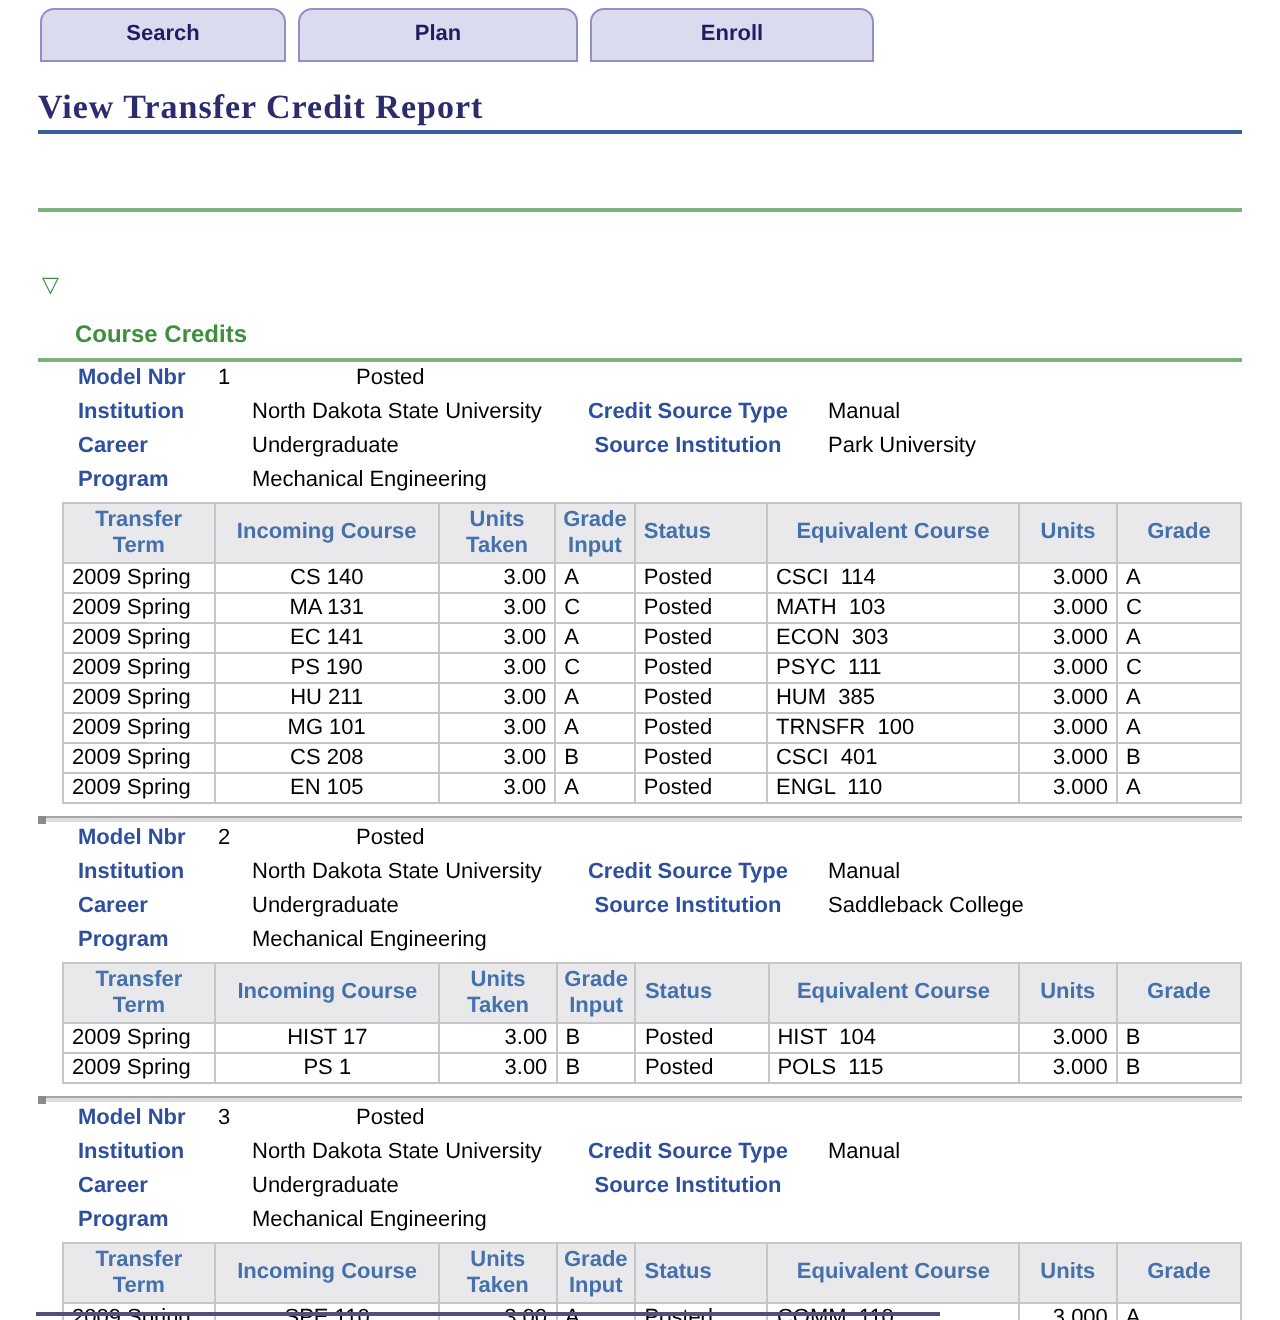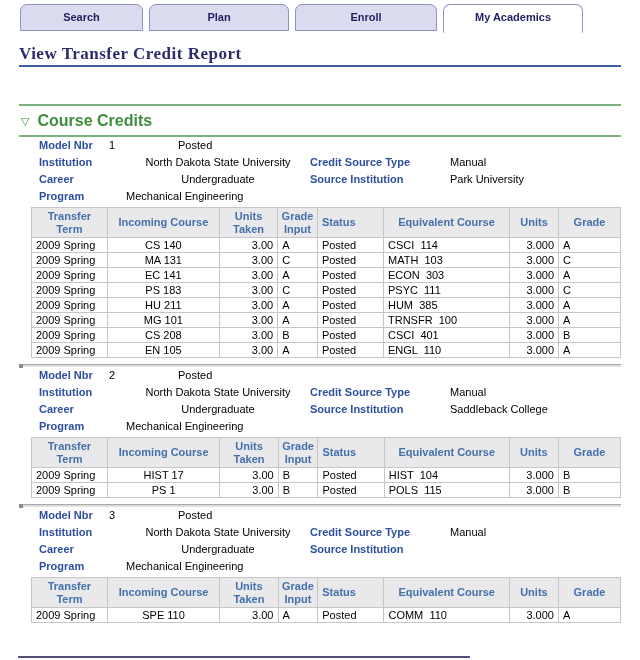--- a/index.html
+++ b/index.html
@@ -30,27 +30,27 @@
     line-height:19px;color:#2b2b6e;font-weight:bold;letter-spacing:.5px;
   }
   .title-rule{height:2px;background:var(--rule-blue);margin-top:2px;}
   
   .section-bar{
     margin-top:37px;border-top:2px solid var(--green-line);
     border-bottom:2px solid var(--green-line);padding:6px 0 5px 2px;
     display:flex;align-items:center;
   }
   .tri{color:var(--green-text);font-size:11px;line-height:11px;margin-right:8px;cursor:pointer;}
-  .section-title{color:var(--green-text);font-weight:bold;font-size:16px;}
+  .section-title{color:var(--green-text);font-weight:bold;font-size:12px;margin-top:48px;}
   
   .model-block{}
   .frow{display:flex;margin-left:20px;height:17px;line-height:17px;}
   .flabel{font-weight:bold;color:var(--label-blue);flex:0 0 auto;}
   .fval{color:#000;flex:0 0 auto;}
-  .w70{width:70px;} .w69{width:69px;} .w87{width:87px;} .w180{width:184px;text-align:center;} .w140{width:140px;}
+  .w70{width:70px;} .w69{width:69px;} .w87{width:87px;} .w180{width:148px;} .w140{width:140px;text-align:center;}
   
   table{
     border-collapse:collapse;table-layout:fixed;margin:2px 0 0 12px;
     border:1px solid var(--table-border);
   }
   th,td{border:1px solid var(--cell-border);overflow:hidden;}
   th{
     background:var(--thead-bg);color:var(--header-blue);font-weight:bold;
     font-size:11px;line-height:13px;text-align:center;padding:1px 2px;height:30px;
   }
@@ -70,21 +70,20 @@
   }
   .bottom-cut{position:absolute;left:18px;top:656px;width:452px;height:2px;background:#50507a;}
 </style>
 </head>
 <body>
 
 <div class="tabbar">
   <div class="tab t0">Search</div>
   <div class="tab t1">Plan</div>
   <div class="tab t2">Enroll</div>
-  <div class="tab t3 active">My Academics</div>
 </div>
 
 <div class="content">
   <h1>View Transfer Credit Report</h1>
   <div class="title-rule"></div>
 
   <div class="section-bar">
     <span class="tri">▽</span>
     <span class="section-title">Course Credits</span>
   </div>
@@ -151,21 +150,21 @@
               <td class="c1">EC 141</td>
               <td class="c2">3.00</td>
               <td class="c3">A</td>
               <td class="c4">Posted</td>
               <td class="c5">ECON  303</td>
               <td class="c6">3.000</td>
               <td class="c7">A</td>
             </tr>
             <tr>
               <td class="c0">2009 Spring</td>
-              <td class="c1">PS 183</td>
+              <td class="c1">PS 190</td>
               <td class="c2">3.00</td>
               <td class="c3">C</td>
               <td class="c4">Posted</td>
               <td class="c5">PSYC  111</td>
               <td class="c6">3.000</td>
               <td class="c7">C</td>
             </tr>
             <tr>
               <td class="c0">2009 Spring</td>
               <td class="c1">HU 211</td>

